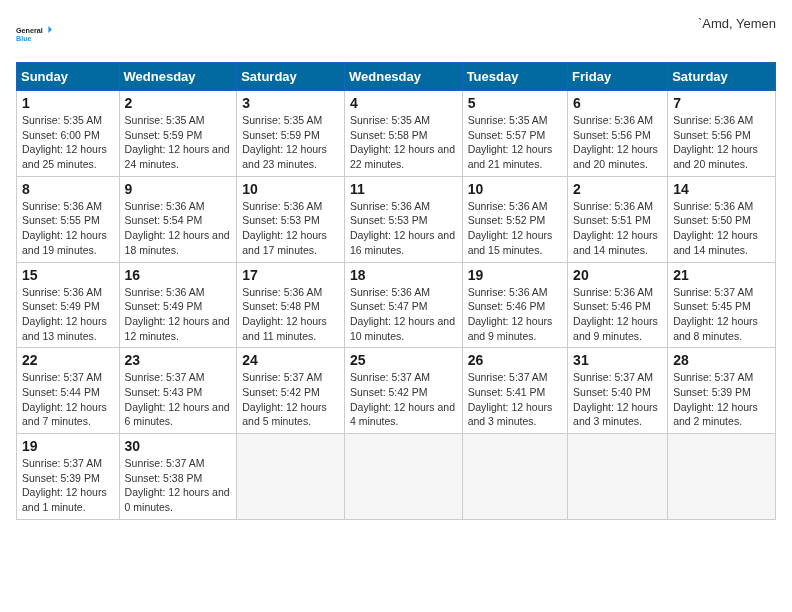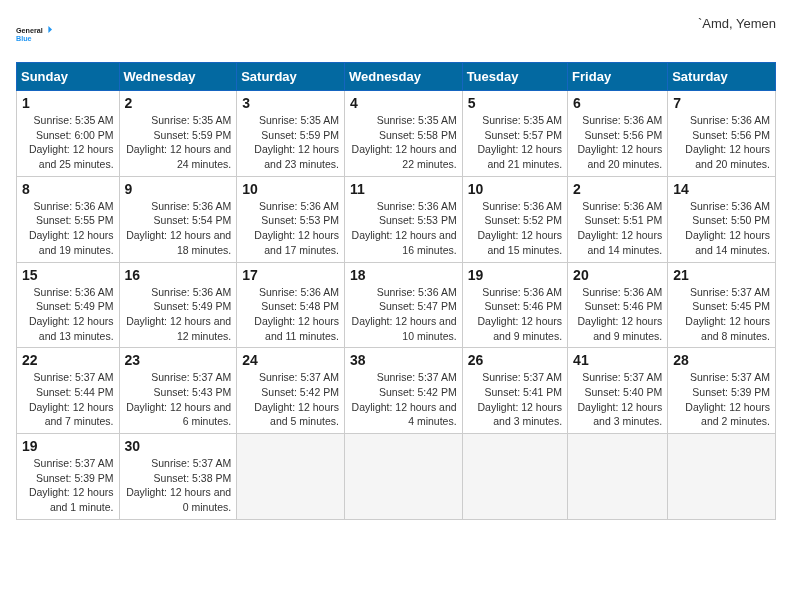--- a/index.html
+++ b/index.html
@@ -61,21 +61,20 @@
       font-size: 14px;
       font-weight: bold;
       color: #1a1a1a;
       display: block;
       margin-bottom: 2px;
     }
     .day-info {
       font-size: 10.5px;
       color: #333;
       line-height: 1.4;
-      text-align: right;
     }
   </style>
 </head>
 <body>
 
 <div class="header-area">
   <div class="logo">
   <svg width="36" height="36" viewBox="0 0 80 40">
     <text x="0" y="18" font-size="16" font-weight="bold" font-family="Arial" fill="#1a1a1a">General</text>
     <polygon points="72,2 80,10 72,18" fill="#2196F3"></polygon>
@@ -293,37 +292,37 @@
       </td>
         <td>
         <span class="day-num">24</span>
         <div class="day-info">
           Sunrise: 5:37 AM<br>
           Sunset: 5:42 PM<br>
           Daylight: 12 hours and 5 minutes.
         </div>
       </td>
         <td>
-        <span class="day-num">38</span>
+        <span class="day-num">25</span>
         <div class="day-info">
           Sunrise: 5:37 AM<br>
           Sunset: 5:42 PM<br>
           Daylight: 12 hours and 4 minutes.
         </div>
       </td>
         <td>
         <span class="day-num">26</span>
         <div class="day-info">
           Sunrise: 5:37 AM<br>
           Sunset: 5:41 PM<br>
           Daylight: 12 hours and 3 minutes.
         </div>
       </td>
         <td>
-        <span class="day-num">41</span>
+        <span class="day-num">31</span>
         <div class="day-info">
           Sunrise: 5:37 AM<br>
           Sunset: 5:40 PM<br>
           Daylight: 12 hours and 3 minutes.
         </div>
       </td>
         <td>
         <span class="day-num">28</span>
         <div class="day-info">
           Sunrise: 5:37 AM<br>

